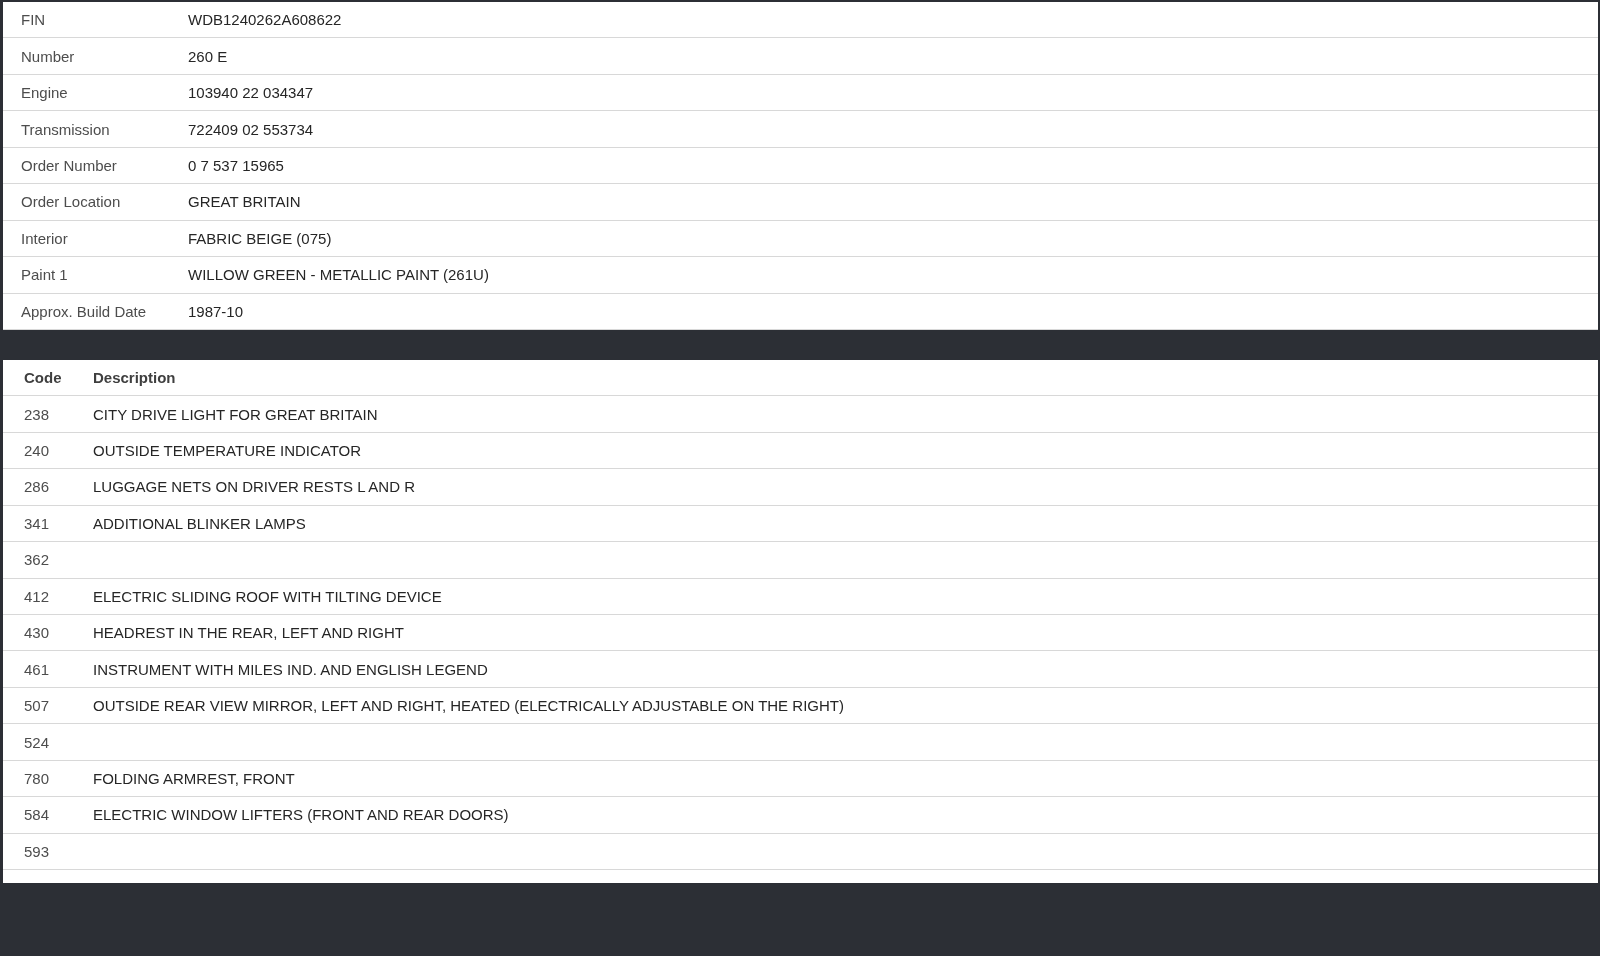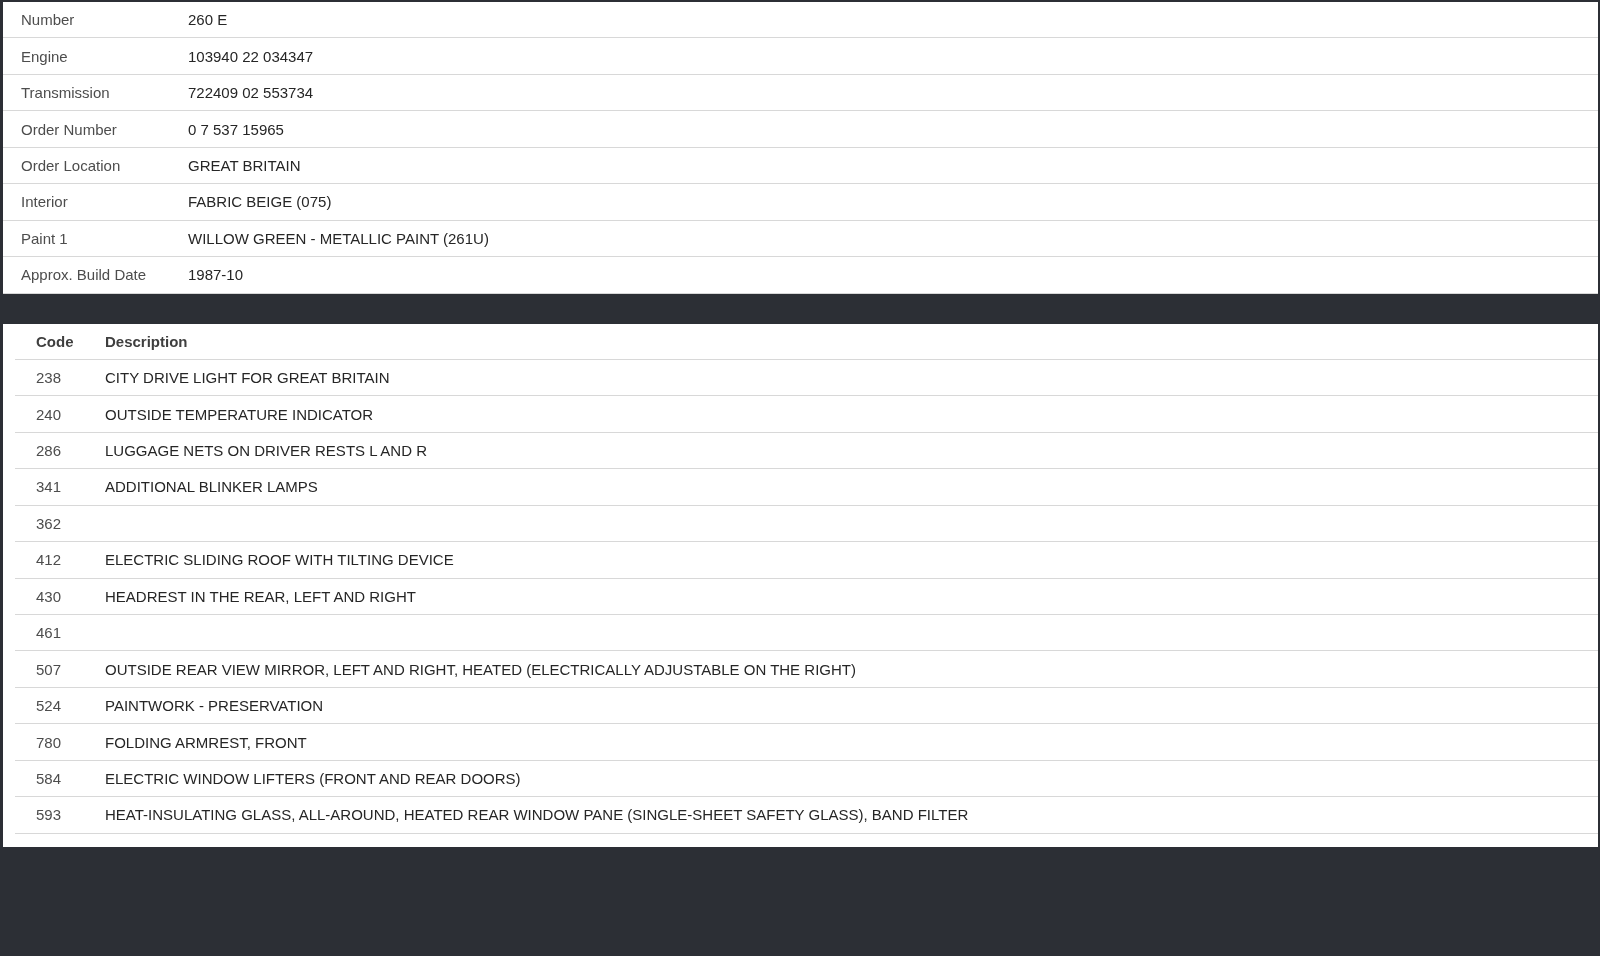--- a/index.html
+++ b/index.html
@@ -69,30 +69,33 @@
   .header-row .cell {
     font-weight: 700;
     color: var(--header-text);
   }
   .section-gap {
     height: 30px;
     background: transparent;
   }
   .options-card {
     padding-bottom: 13px; 
-    padding-left: 12px;
   }
 </style>
 </head>
 <body>
 
 <div class="page">
 
   <section class="card vehicle-card">
     <div id="vehicle-info-body">
+        <div class="row">
+          <div class="cell label-cell">FIN</div>
+          <div class="cell value-cell">WDB1240262A608622</div>
+        </div>
         <div class="row">
           <div class="cell label-cell">Number</div>
           <div class="cell value-cell">260 E</div>
         </div>
         <div class="row">
           <div class="cell label-cell">Engine</div>
           <div class="cell value-cell">103940 22 034347</div>
         </div>
         <div class="row">
           <div class="cell label-cell">Transmission</div>
@@ -151,37 +154,36 @@
         <div class="row">
           <div class="cell code-cell">412</div>
           <div class="cell desc-cell">ELECTRIC SLIDING ROOF WITH TILTING DEVICE</div>
         </div>
         <div class="row">
           <div class="cell code-cell">430</div>
           <div class="cell desc-cell">HEADREST IN THE REAR, LEFT AND RIGHT</div>
         </div>
         <div class="row">
           <div class="cell code-cell">461</div>
+          <div class="cell desc-cell">INSTRUMENT WITH MILES IND. AND ENGLISH LEGEND</div>
         </div>
         <div class="row">
           <div class="cell code-cell">507</div>
           <div class="cell desc-cell">OUTSIDE REAR VIEW MIRROR, LEFT AND RIGHT, HEATED (ELECTRICALLY ADJUSTABLE ON THE RIGHT)</div>
         </div>
         <div class="row">
           <div class="cell code-cell">524</div>
-          <div class="cell desc-cell">PAINTWORK - PRESERVATION</div>
         </div>
         <div class="row">
           <div class="cell code-cell">780</div>
           <div class="cell desc-cell">FOLDING ARMREST, FRONT</div>
         </div>
         <div class="row">
           <div class="cell code-cell">584</div>
           <div class="cell desc-cell">ELECTRIC WINDOW LIFTERS (FRONT AND REAR DOORS)</div>
         </div>
         <div class="row">
           <div class="cell code-cell">593</div>
-          <div class="cell desc-cell">HEAT-INSULATING GLASS, ALL-AROUND, HEATED REAR WINDOW PANE (SINGLE-SHEET SAFETY GLASS), BAND FILTER</div>
         </div>
       </div>
   </section>
 
 </div>
 
 </body></html>

